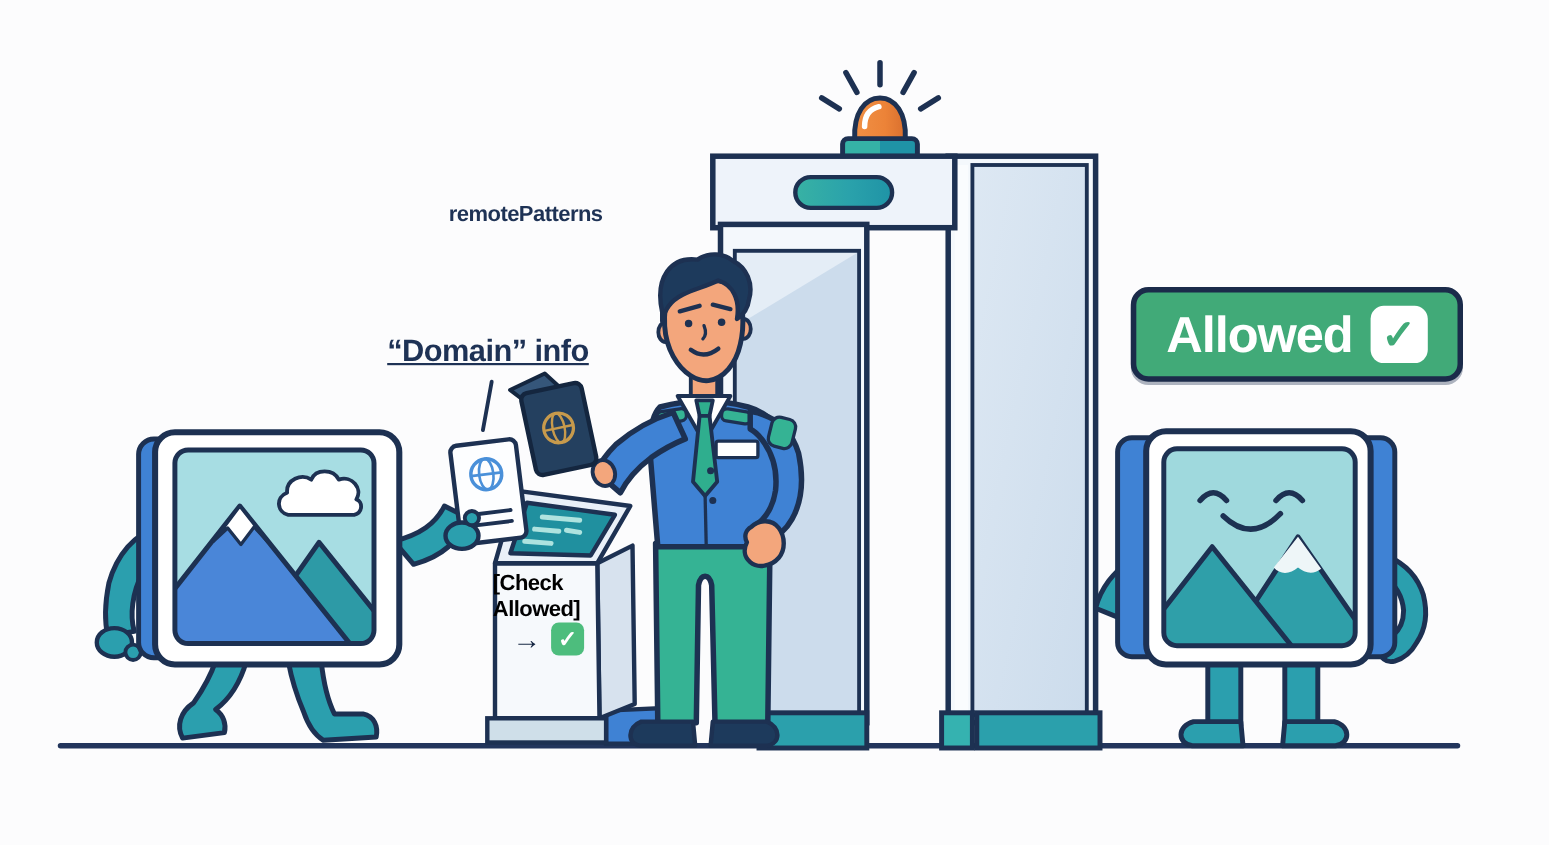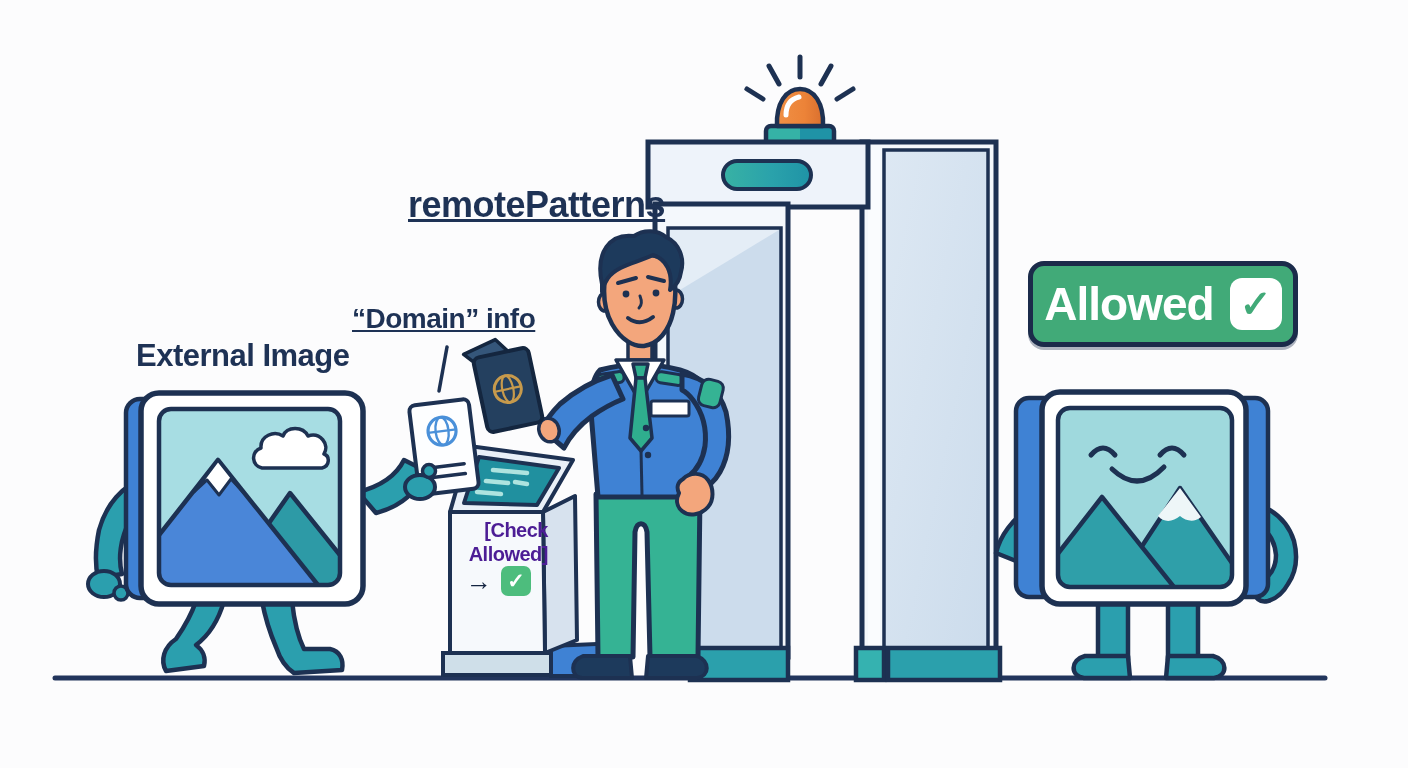--- a/index.html
+++ b/index.html
@@ -2,29 +2,29 @@
 <html><head>
 <meta charset="utf-8">
 <style>
   html,body{margin:0;padding:0;background:#fcfcfd;}
   #stage{position:relative;width:1408px;height:768px;background:#fcfcfd;overflow:hidden;
          font-family:"Liberation Sans", sans-serif;}
   #art{position:absolute;left:0;top:0;}
   .lbl{position:absolute;color:#1e3255;font-weight:bold;letter-spacing:-0.5px;white-space:nowrap;}
   #external-image-label{left:136px;top:338px;font-size:31px;}
   #domain-info-label{left:352px;top:303px;font-size:28px;text-decoration:underline;}
-  #remotepatterns-label{left:408px;top:184px;font-size:36px;text-decoration:underline;}
-  #kiosk-label{position:absolute;left:448px;top:519px;width:100px;text-align:right;
-               color:#4c1d95;font-weight:bold;font-size:20px;line-height:1.18;letter-spacing:-0.5px;}
+  #remotepatterns-label{left:408px;top:184px;font-size:20px;}
+  #kiosk-label{position:absolute;left:448px;top:519px;width:100px;text-align:left;
+               color:#000000;font-weight:bold;font-size:20px;line-height:1.18;letter-spacing:-0.5px;}
   #kiosk-check-row{position:absolute;left:466px;top:566px;display:flex;align-items:center;gap:9px;}
   #kiosk-arrow{color:#132440;font-weight:bold;font-size:26px;line-height:1;}
   #kiosk-check-box{width:30px;height:30px;background:#4dbd7d;border-radius:7px;
                    display:flex;align-items:center;justify-content:center;
                    color:#ffffff;font-size:21px;font-weight:bold;}
-  #allowed-badge{position:absolute;left:1028px;top:261px;width:270px;height:86px;
+  #allowed-badge{position:absolute;left:1028px;top:261px;width:302px;height:86px;
                  box-sizing:border-box;background:#41aa78;border:5px solid #1b2b4a;border-radius:16px;
                  display:flex;align-items:center;justify-content:center;gap:16px;
                  box-shadow:0 3px 0 rgba(27,43,74,.35);}
   #allowed-text{color:#ffffff;font-size:46px;font-weight:bold;letter-spacing:-1px;}
   #allowed-check-box{width:52px;height:52px;background:#ffffff;border-radius:12px;
                      display:flex;align-items:center;justify-content:center;
                      color:#41aa78;font-size:38px;font-weight:bold;}
 </style>
 </head>
 <body>
@@ -232,21 +232,20 @@
 
     <g fill="none" stroke="#1d3152" stroke-width="5" stroke-linecap="round">
       <path d="M 1091,455 Q 1103,441 1115,455"></path>
       <path d="M 1160,455 Q 1172,441 1184,455"></path>
       <path d="M 1112,469 Q 1138,494 1164,467"></path>
     </g>
     <rect x="1058" y="408" width="174" height="179" rx="12" fill="none" stroke="#1d3152" stroke-width="4.5"></rect>
   </g>
 </svg>
 
-<span class="lbl" id="external-image-label">External Image</span>
 <span class="lbl" id="domain-info-label">“Domain” info</span>
 <span class="lbl" id="remotepatterns-label">remotePatterns</span>
 
 <div id="kiosk-label">
   <div>[Check</div>
   <div>Allowed]</div>
 </div>
 
 <div id="kiosk-check-row">
   <span id="kiosk-arrow">→</span>

